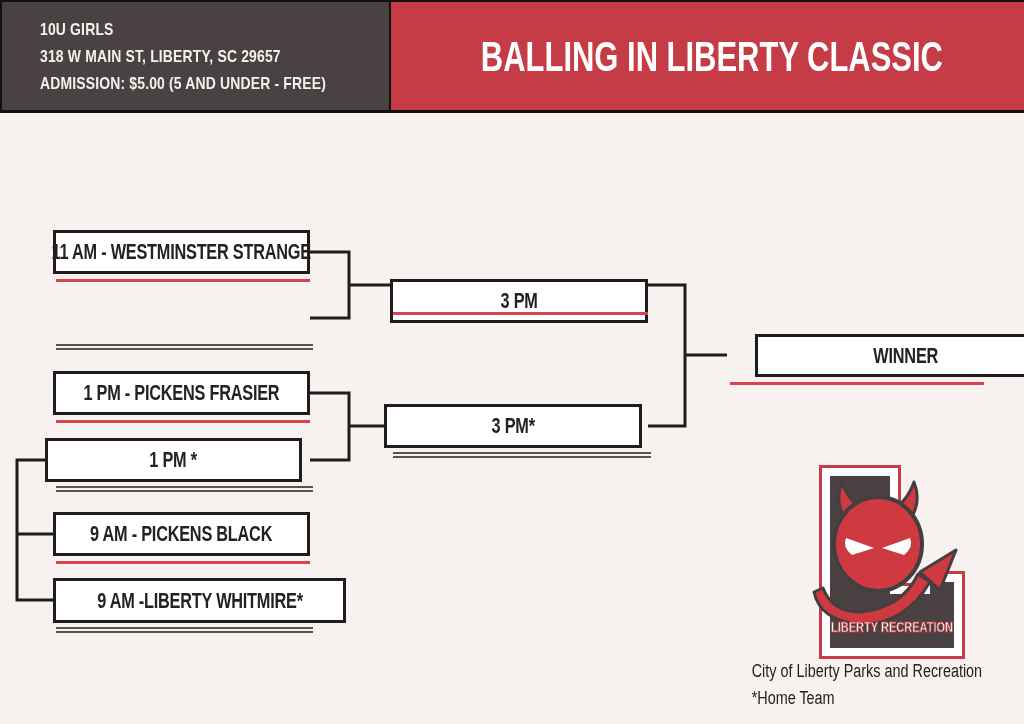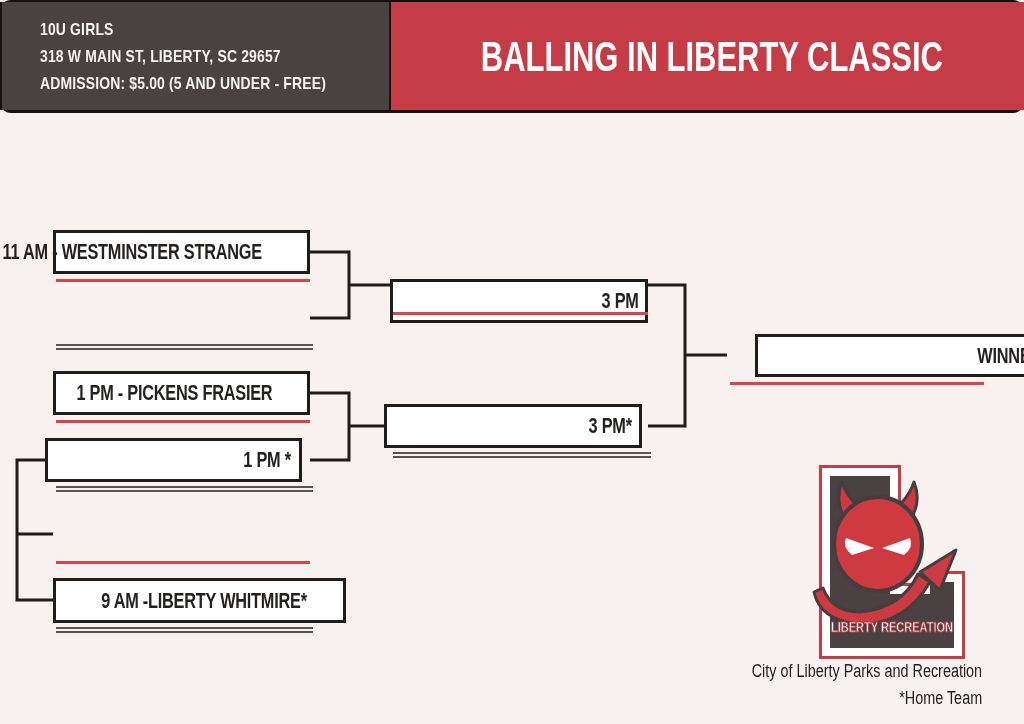--- a/index.html
+++ b/index.html
@@ -1,35 +1,35 @@
 <!DOCTYPE html>
 <html><head>
 <meta charset="utf-8">
 <style>
   * { margin:0; padding:0; box-sizing:border-box; }
   html,body { width:1024px; height:724px; }
   body { font-family:"Liberation Sans", sans-serif; }
   .page { position:relative; width:1024px; height:724px; background:#f7f2ef; overflow:hidden; }
 
   
-  .header { position:absolute; left:0; top:0; width:1024px; height:113px; display:flex; border-top:2px solid #151111; border-bottom:3px solid #151111;border-radius:11px; }
+  .header { position:absolute; left:0; top:0; width:1024px; height:113px; display:flex; border-top:2px solid #151111; border-bottom:3px solid #151111; }
   .header-info { width:401px; height:100%; background:#4a4242; border-left:2px solid #151111; border-right:2px solid #151111; color:#f5f1ee; display:flex; flex-direction:column; justify-content:center; padding-left:38px; }
   .header-info .line { font-size:17px; font-weight:700; line-height:27px; letter-spacing:.2px; transform:scaleX(.82); transform-origin:left center; white-space:nowrap; }
   .header-title { flex:1; background:#c53c46; display:flex; align-items:center; justify-content:center; gap:16px; }
   .header-title h1 { color:#ffffff; font-size:43px; font-weight:700; letter-spacing:0; white-space:nowrap; transform:scaleX(.72); transform-origin:center; }
 
   
   .lines-svg { position:absolute; left:0; top:0; width:1024px; height:724px; }
-  .bbox { position:absolute; background:#ffffff; border:3px solid #201c1c; display:flex; align-items:center; justify-content:flex-end; z-index:2; }
+  .bbox { position:absolute; background:#ffffff; border:3px solid #201c1c; display:flex; align-items:center; justify-content:center; z-index:2; }
   .btext { font-size:22px; font-weight:700; color:#262121; white-space:nowrap; transform:scaleX(.74); transform-origin:center; letter-spacing:-.3px; }
   .u-red  { position:absolute; height:3px; background:#d8434d; z-index:2; }
   .u-dark { position:absolute; height:6px; border-top:2px solid #5b5353; border-bottom:2px solid #5b5353; background:transparent; z-index:2; }
 
   
-  .credits { position:absolute; right:42px; top:658px; text-align:right; color:#262121; z-index:2; }
+  .credits { position:absolute; right:42px; top:658px; text-align:left; color:#262121; z-index:2; }
   .credits .cline { font-size:18px; font-weight:400; line-height:27px; white-space:nowrap; transform:scaleX(.8); transform-origin:right center; }
 
   .logo { position:absolute; left:806px; top:460px; width:160px; height:200px; z-index:1; }
 </style>
 </head>
 <body>
 
 <div class="page">
 
   <div class="header">
@@ -82,20 +82,23 @@
   <div class="bbox" style="left:384px;top:404px;width:258px;height:44px">
     <span class="btext">3 PM*</span>
   </div>
   <div class="u-dark" style="left:393px;top:452px;width:258px"></div>
 
   <div class="bbox" style="left:755px;top:334px;width:301px;height:43px">
     <span class="btext">WINNER</span>
   </div>
   <div class="u-red" style="left:730px;top:382px;width:254px"></div>
 
+  <div class="bbox" style="left:53px;top:512px;width:257px;height:44px">
+    <span class="btext">9 AM - PICKENS BLACK</span>
+  </div>
   <div class="u-red" style="left:56px;top:561px;width:254px"></div>
 
   <div class="bbox" style="left:53px;top:578px;width:293px;height:45px">
     <span class="btext">9 AM -LIBERTY WHITMIRE*</span>
   </div>
   <div class="u-dark" style="left:56px;top:627px;width:257px"></div>
 
   <svg class="logo" viewBox="0 0 160 200">
 
     <path d="M20 12 H88 V130 H120 V118 H152 V192 H20 Z" fill="#4a4242" stroke="#c53c46" stroke-width="14" stroke-linejoin="miter"></path>

